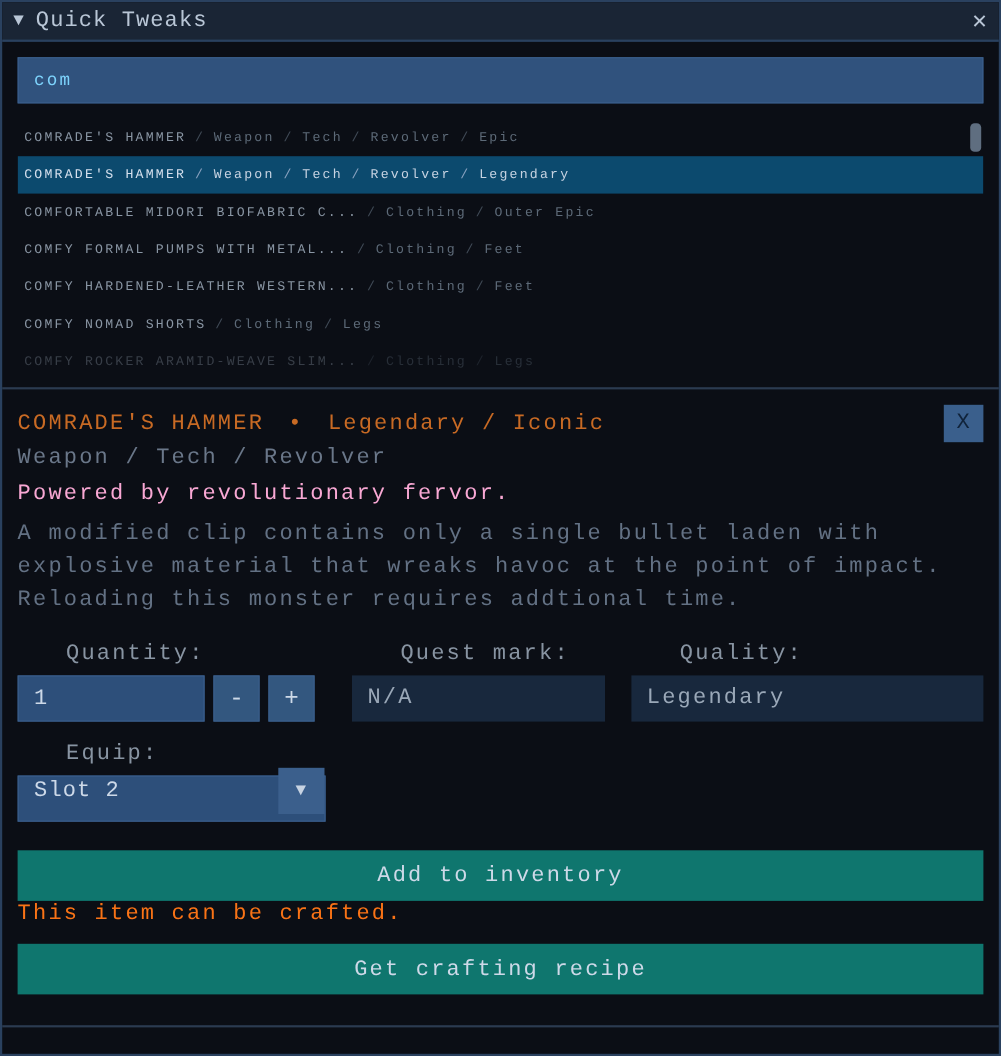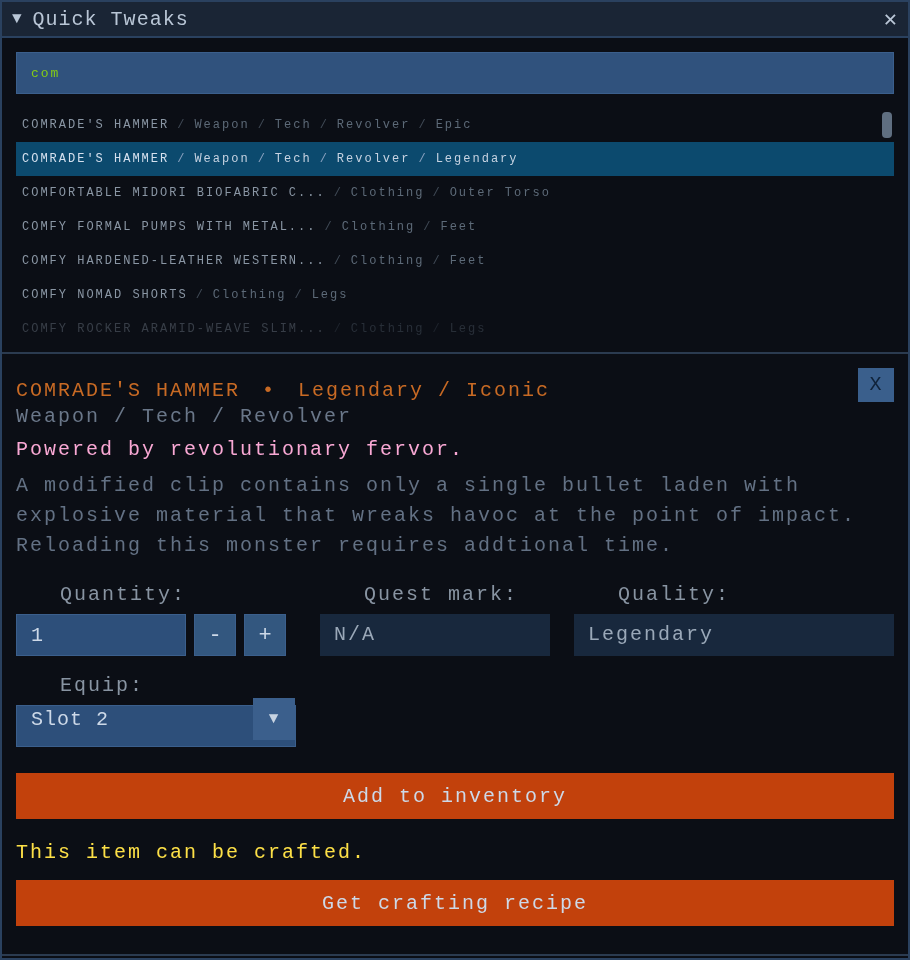--- a/index.html
+++ b/index.html
@@ -25,23 +25,23 @@
     color: #b9c6d6;
     font-size: 20px;
   }
   .titlebar .tri { margin-right: 10px; font-size:16px; color:#b9c6d6; }
   .titlebar .close { margin-left: auto; font-size: 22px; color:#b9c6d6; cursor:pointer; }
   .content { padding: 14px 14px 10px 14px; }
   .search {
     width: 100%; height: 42px;
     background: #30527d;
     border: 1px solid #3b5f8c;
-    color: #84cc16;
+    color: #7dd3fc;
     padding: 0 14px;
-    font-family: inherit; font-size: 13px;
+    font-family: inherit; font-size: 16px;
     letter-spacing: 2px;
   }
   .results {
     margin-top: 14px;
     height: 236px;
     position: relative;
     overflow: hidden;
   }
   .result-row {
     height: 34px; line-height: 34px;
@@ -60,21 +60,21 @@
   .result-row.selected .name { color: #d5e0ee; }
   .result-row.faded { opacity: 0.35; }
   .sep { color:#414b57; margin:0 8px; }
   .result-row.selected .sep { color:#8aa2c0; }
   .scrollbar {
     position: absolute; right: 2px; top: 4px;
     width: 10px; height: 26px;
     background: #5f6e80; border-radius: 4px;
   }
   .divider { height: 2px; background:#2b3b50; margin: 8px -14px 14px -14px; }
-  .detail-head { display:flex; align-items:flex-end; }
+  .detail-head { display:flex; align-items:center; }
   .detail-title {
     color: #c86a24;
     font-size: 20px;
     letter-spacing: 2px;
   }
   .detail-bullet { color:#c86a24; margin:0 8px; }
   .detail-close {
     margin-left:auto;
     width: 36px; height: 34px;
     background:#3a5f8c;
@@ -112,25 +112,25 @@
     height:42px; background:#2d4f7a; border:1px solid #3b5f8c;
     color:#cdd9e8; padding:0 0 14px 14px; cursor:pointer;
   }
   .select-arrow {
     margin-left:auto; width:42px; height:42px;
     background:#3b5f8c; display:flex; align-items:center; justify-content:center;
     color:#c7d3e2; font-size:16px;
   }
   .big-btn {
     display:block; width:100%; height:46px;
-    background:#c2410c; border:none;
+    background:#0f766e; border:none;
     color:#cdd9e8; font-family:inherit; font-size:20px;
     letter-spacing:2px; cursor:pointer; margin-top:26px;
   }
-  .craft-note { color:#fde047; margin-top:22px; letter-spacing:2px; }
+  .craft-note { color:#f97316; letter-spacing:2px; }
   .footer {
     display:flex; padding: 0 14px;
     height:36px; line-height:36px;
     border-top:2px solid #2b3b50;
     color:#5f6e80; font-size:18px; letter-spacing:2px;
     margin-top:18px;
   }
   .footer .hash { margin-left:auto; }
 </style>
 </head>
@@ -143,21 +143,21 @@
     <span class="close">✕</span>
   </div>
 
   <div class="content">
     <input class="search" type="text" value="com" style="">
 
     <div class="results">
       <div id="results-container">
           <div class="result-row"><span class="name">COMRADE'S HAMMER</span><span class="sep">/</span><span>Weapon</span><span class="sep">/</span><span>Tech</span><span class="sep">/</span><span>Revolver</span><span class="sep">/</span><span>Epic</span></div>
           <div class="result-row selected"><span class="name">COMRADE'S HAMMER</span><span class="sep">/</span><span>Weapon</span><span class="sep">/</span><span>Tech</span><span class="sep">/</span><span>Revolver</span><span class="sep">/</span><span>Legendary</span></div>
-          <div class="result-row"><span class="name">COMFORTABLE MIDORI BIOFABRIC C...</span><span class="sep">/</span><span>Clothing</span><span class="sep">/</span><span>Outer Torso</span></div>
+          <div class="result-row"><span class="name">COMFORTABLE MIDORI BIOFABRIC C...</span><span class="sep">/</span><span>Clothing</span><span class="sep">/</span><span>Outer Epic</span></div>
           <div class="result-row"><span class="name">COMFY FORMAL PUMPS WITH METAL...</span><span class="sep">/</span><span>Clothing</span><span class="sep">/</span><span>Feet</span></div>
           <div class="result-row"><span class="name">COMFY HARDENED-LEATHER WESTERN...</span><span class="sep">/</span><span>Clothing</span><span class="sep">/</span><span>Feet</span></div>
           <div class="result-row"><span class="name">COMFY NOMAD SHORTS</span><span class="sep">/</span><span>Clothing</span><span class="sep">/</span><span>Legs</span></div>
           <div class="result-row faded"><span class="name">COMFY ROCKER ARAMID-WEAVE SLIM...</span><span class="sep">/</span><span>Clothing</span><span class="sep">/</span><span>Legs</span></div>
         </div>
       <div class="scrollbar"></div>
     </div>
 
     <div class="divider"></div>
 

